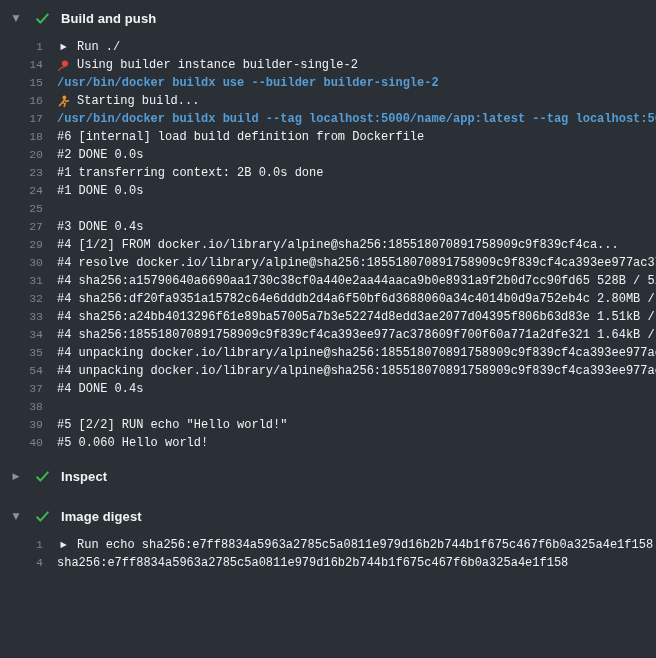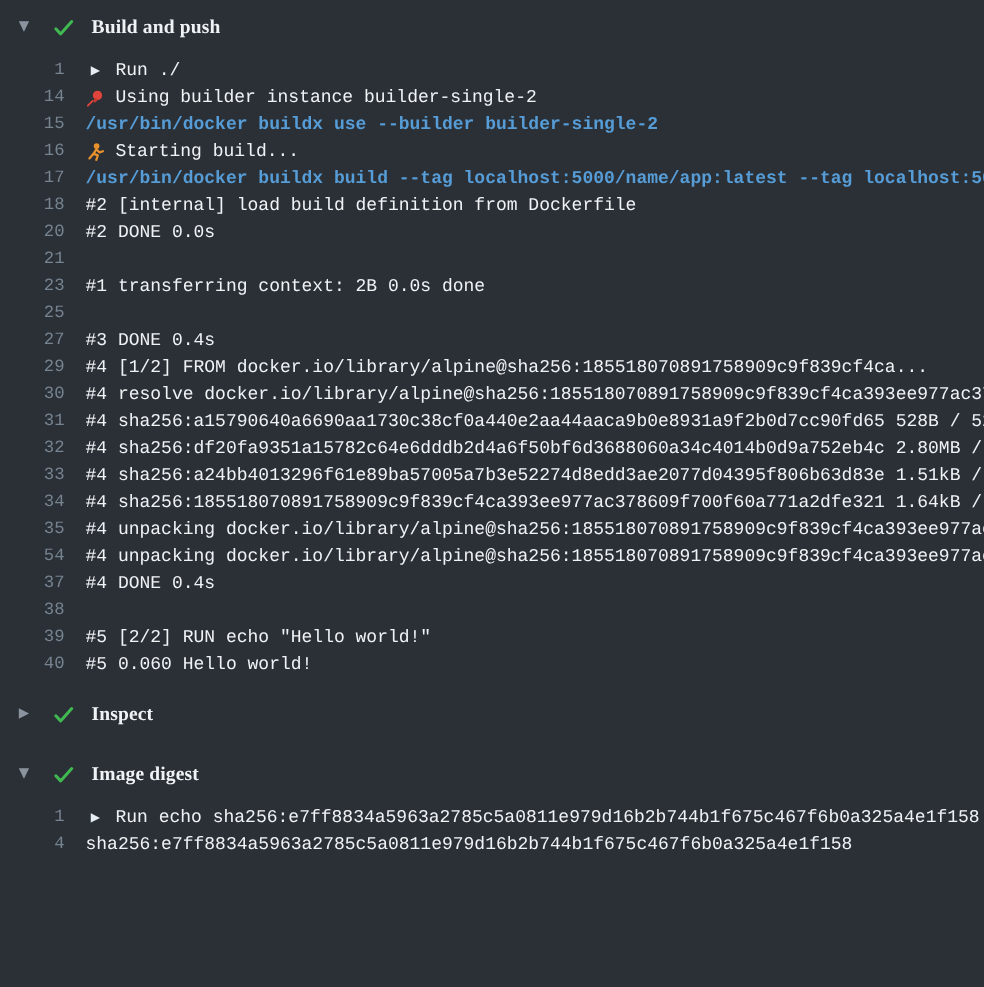--- a/index.html
+++ b/index.html
@@ -27,21 +27,21 @@
     width:12px;margin-right:13px;
     color:var(--chevron);font-size:9px;line-height:1;
     font-family:"DejaVu Sans",sans-serif;
     flex:none;text-align:center;
   }
   .section-header .check{
     width:15px;height:15px;margin-right:11px;flex:none;
   }
   .section-header .title{
     color:var(--text);
-    font-family:Liberation Serif, serif;
+    font-family:Liberation Sans, sans-serif;
     font-size:13px;font-weight:700;letter-spacing:.1px;text-align:right;
   }
   .section-lines{padding:6px 0 10px 0;}
   .log-line{
     display:flex;height:18px;line-height:18px;
     font-size:12px;white-space:pre;
   }
   .line-num{
     width:43px;flex:none;text-align:right;
     color:var(--linenum);font-size:11.5px;cursor:pointer;
@@ -79,24 +79,24 @@
                 <circle cx="8" cy="4.6" r="3.1" fill="#e0443a"></circle>
                 <rect x="5.6" y="6.4" width="2" height="3" rx="0.6" transform="rotate(45 6.6 7.9)" fill="#c63a31"></rect>
                 <line x1="4.6" y1="8.4" x2="1.6" y2="11.4" stroke="#e0443a" stroke-width="1.3" stroke-linecap="round"></line>
               </svg></span><span class="line-text">Using builder instance builder-single-2</span></span></div>
         <div class="log-line command"><span class="line-num">15</span><span class="line-content"><span class="line-text">/usr/bin/docker buildx use --builder builder-single-2</span></span></div>
         <div class="log-line"><span class="line-num">16</span><span class="line-content"><span class="line-icon"><svg width="13" height="13" viewBox="0 0 13 13">
                 <circle cx="7.4" cy="2.4" r="1.9" fill="#e8912d"></circle>
                 <path d="M7.2 4.6 L5.4 7.4 L2.6 10.6 M7.2 4.6 L9.4 6.6 L11.6 5.8 M5.4 7.4 L8.2 8.6 L7.2 11.6" stroke="#e8912d" stroke-width="1.5" fill="none" stroke-linecap="round" stroke-linejoin="round"></path>
               </svg></span><span class="line-text">Starting build...</span></span></div>
         <div class="log-line command"><span class="line-num">17</span><span class="line-content"><span class="line-text">/usr/bin/docker buildx build --tag localhost:5000/name/app:latest --tag localhost:5000/name/app:1.0.0</span></span></div>
-        <div class="log-line"><span class="line-num">18</span><span class="line-content"><span class="line-text">#2 [internal] load build definition from Dockerfile</span></span></div>
+        <div class="log-line"><span class="line-num">18</span><span class="line-content"><span class="line-text">#6 [internal] load build definition from Dockerfile</span></span></div>
         <div class="log-line"><span class="line-num">20</span><span class="line-content"><span class="line-text">#2 DONE 0.0s</span></span></div>
-        <div class="log-line"><span class="line-num">21</span><span class="line-content"><span class="line-text"></span></span></div>
         <div class="log-line"><span class="line-num">23</span><span class="line-content"><span class="line-text">#1 transferring context: 2B 0.0s done</span></span></div>
+        <div class="log-line"><span class="line-num">24</span><span class="line-content"><span class="line-text">#1 DONE 0.0s</span></span></div>
         <div class="log-line"><span class="line-num">25</span><span class="line-content"><span class="line-text"></span></span></div>
         <div class="log-line"><span class="line-num">27</span><span class="line-content"><span class="line-text">#3 DONE 0.4s</span></span></div>
         <div class="log-line"><span class="line-num">29</span><span class="line-content"><span class="line-text">#4 [1/2] FROM docker.io/library/alpine@sha256:185518070891758909c9f839cf4ca...</span></span></div>
         <div class="log-line"><span class="line-num">30</span><span class="line-content"><span class="line-text">#4 resolve docker.io/library/alpine@sha256:185518070891758909c9f839cf4ca393ee977ac378609f700f60a771a2dfe321 done</span></span></div>
         <div class="log-line"><span class="line-num">31</span><span class="line-content"><span class="line-text">#4 sha256:a15790640a6690aa1730c38cf0a440e2aa44aaca9b0e8931a9f2b0d7cc90fd65 528B / 528B done</span></span></div>
         <div class="log-line"><span class="line-num">32</span><span class="line-content"><span class="line-text">#4 sha256:df20fa9351a15782c64e6dddb2d4a6f50bf6d3688060a34c4014b0d9a752eb4c 2.80MB / 2.80MB done</span></span></div>
         <div class="log-line"><span class="line-num">33</span><span class="line-content"><span class="line-text">#4 sha256:a24bb4013296f61e89ba57005a7b3e52274d8edd3ae2077d04395f806b63d83e 1.51kB / 1.51kB done</span></span></div>
         <div class="log-line"><span class="line-num">34</span><span class="line-content"><span class="line-text">#4 sha256:185518070891758909c9f839cf4ca393ee977ac378609f700f60a771a2dfe321 1.64kB / 1.64kB done</span></span></div>
         <div class="log-line"><span class="line-num">35</span><span class="line-content"><span class="line-text">#4 unpacking docker.io/library/alpine@sha256:185518070891758909c9f839cf4ca393ee977ac378609f700f60a771a2dfe321</span></span></div>
         <div class="log-line"><span class="line-num">54</span><span class="line-content"><span class="line-text">#4 unpacking docker.io/library/alpine@sha256:185518070891758909c9f839cf4ca393ee977ac378609f700f60a771a2dfe321 done</span></span></div>

